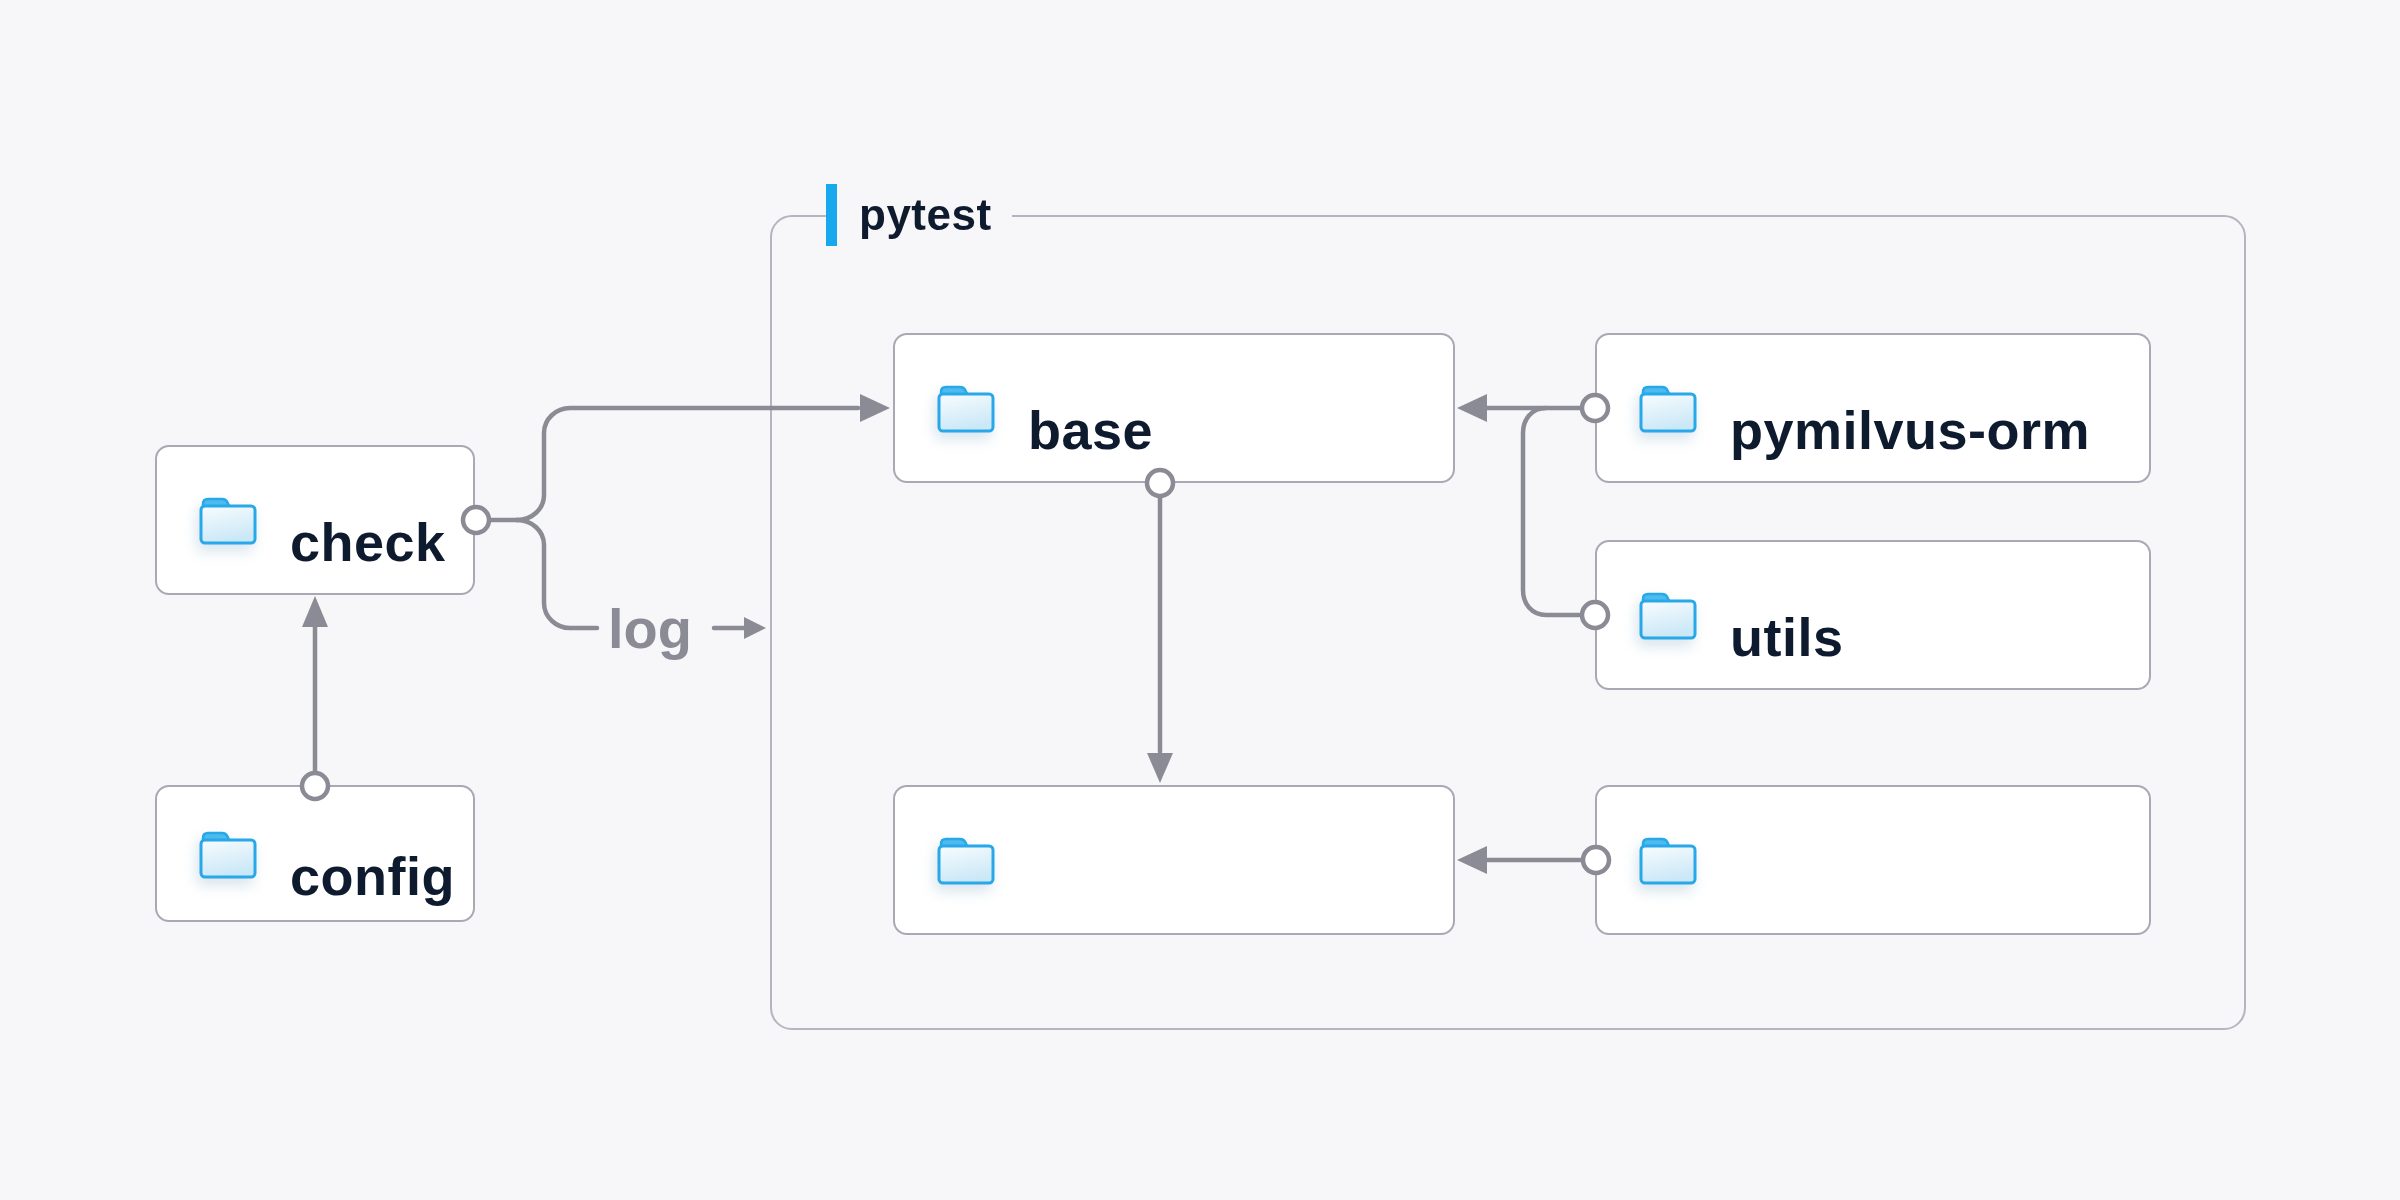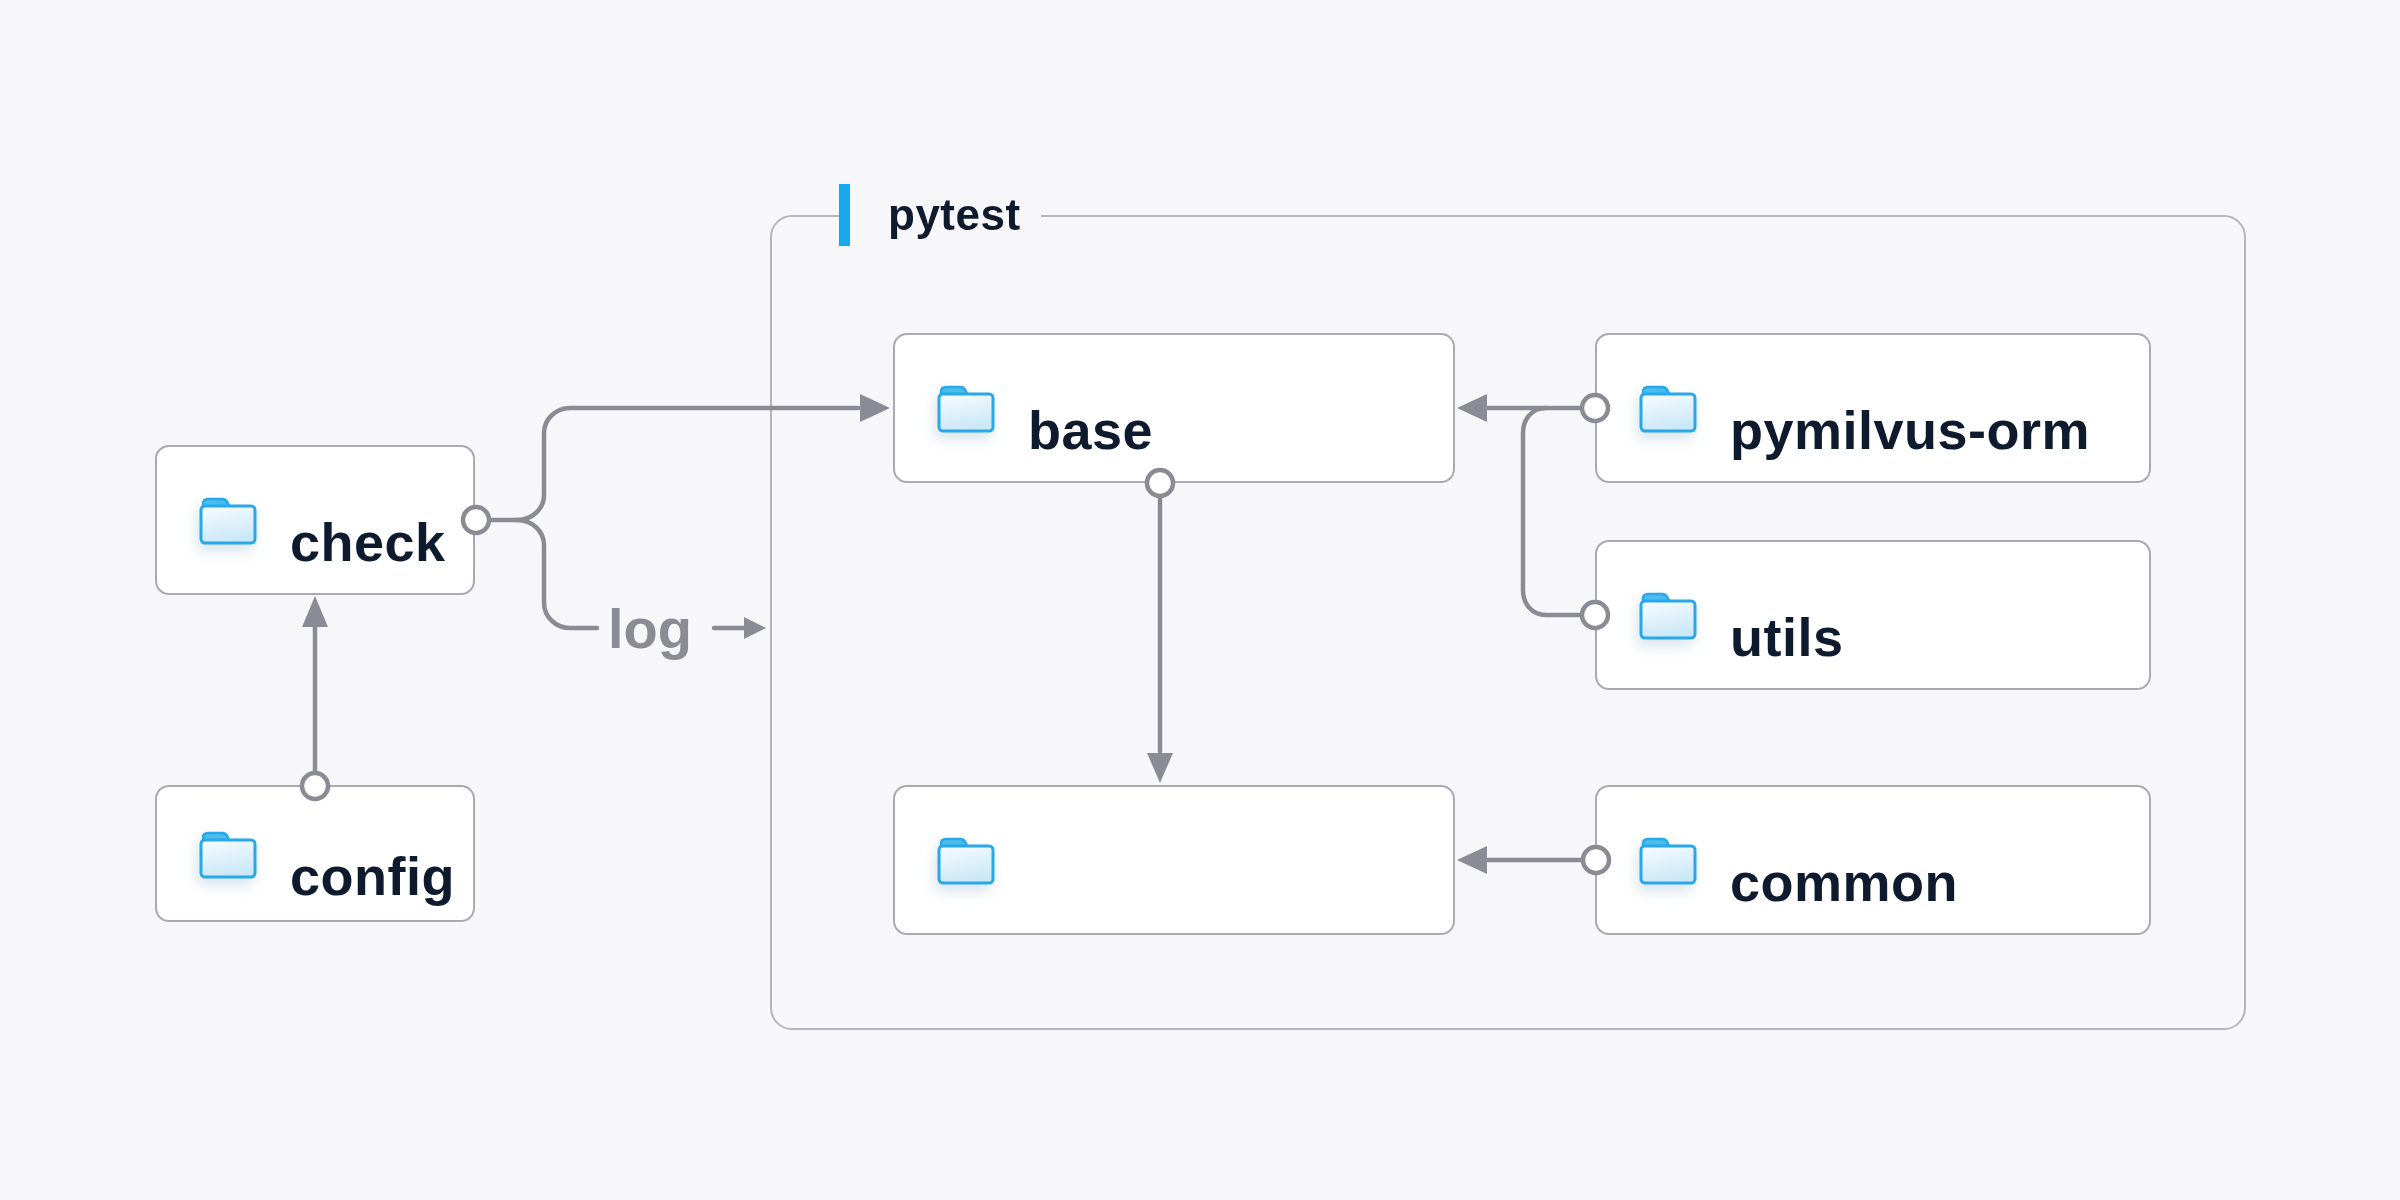--- a/index.html
+++ b/index.html
@@ -14,22 +14,22 @@
     background:var(--background);
     font-family:"Liberation Sans", sans-serif;
   }
   .container-box{
     position:absolute;left:770px;top:215px;width:1476px;height:815px;
     border:2.5px solid var(--container_border);border-radius:22px;
     box-sizing:border-box;background:transparent;
   }
   .container-label{
     position:absolute;left:826px;top:184px;height:62px;z-index:6;
-    display:flex;align-items:center;gap:38px;
-    background:var(--background);padding:0 20px 0 0;margin-left:13px;
+    display:flex;align-items:center;gap:22px;
+    background:var(--background);padding:0 20px 0 0;
   }
   .container-label .bar{width:11px;height:62px;background:var(--accent_blue);}
   .container-label .txt{
     font-size:44px;font-weight:bold;color:var(--text_dark);letter-spacing:.5px;
   }
   .node{
     position:absolute;background:var(--node_bg);
     border:2.5px solid var(--node_border);border-radius:14px;
     display:flex;align-items:center;padding-left:39px;gap:30px;
     box-sizing:border-box;z-index:2;
@@ -114,21 +114,20 @@
     <rect class="fbody" x="5" y="13" width="54" height="37" rx="4"></rect>
   </svg>
   <span class="node-label">utils</span>
 </div>
 
 <div class="node" style="left:1595px;top:785px;width:556px;height:150px">
   <svg class="folder" viewBox="0 0 64 54" width="64" height="54">
     <path class="ftab" d="M7,15 L7,11 Q7,6 12,6 L26,6 Q30,6 31.5,9.5 L34,15 Z"></path>
     <rect class="fbody" x="5" y="13" width="54" height="37" rx="4"></rect>
   </svg>
-  <span class="node-label">common</span>
 </div>
 
 <svg class="connectors" width="2400" height="1200" viewBox="0 0 2400 1200">
   <g>
     <path class="edge" d="M315,772 L315,626"></path>
     <polygon class="arrow" points="315,596 302,627 328,627"></polygon>
     <circle class="port" cx="315" cy="786" r="13"></circle>
   </g>
 
   <g>

